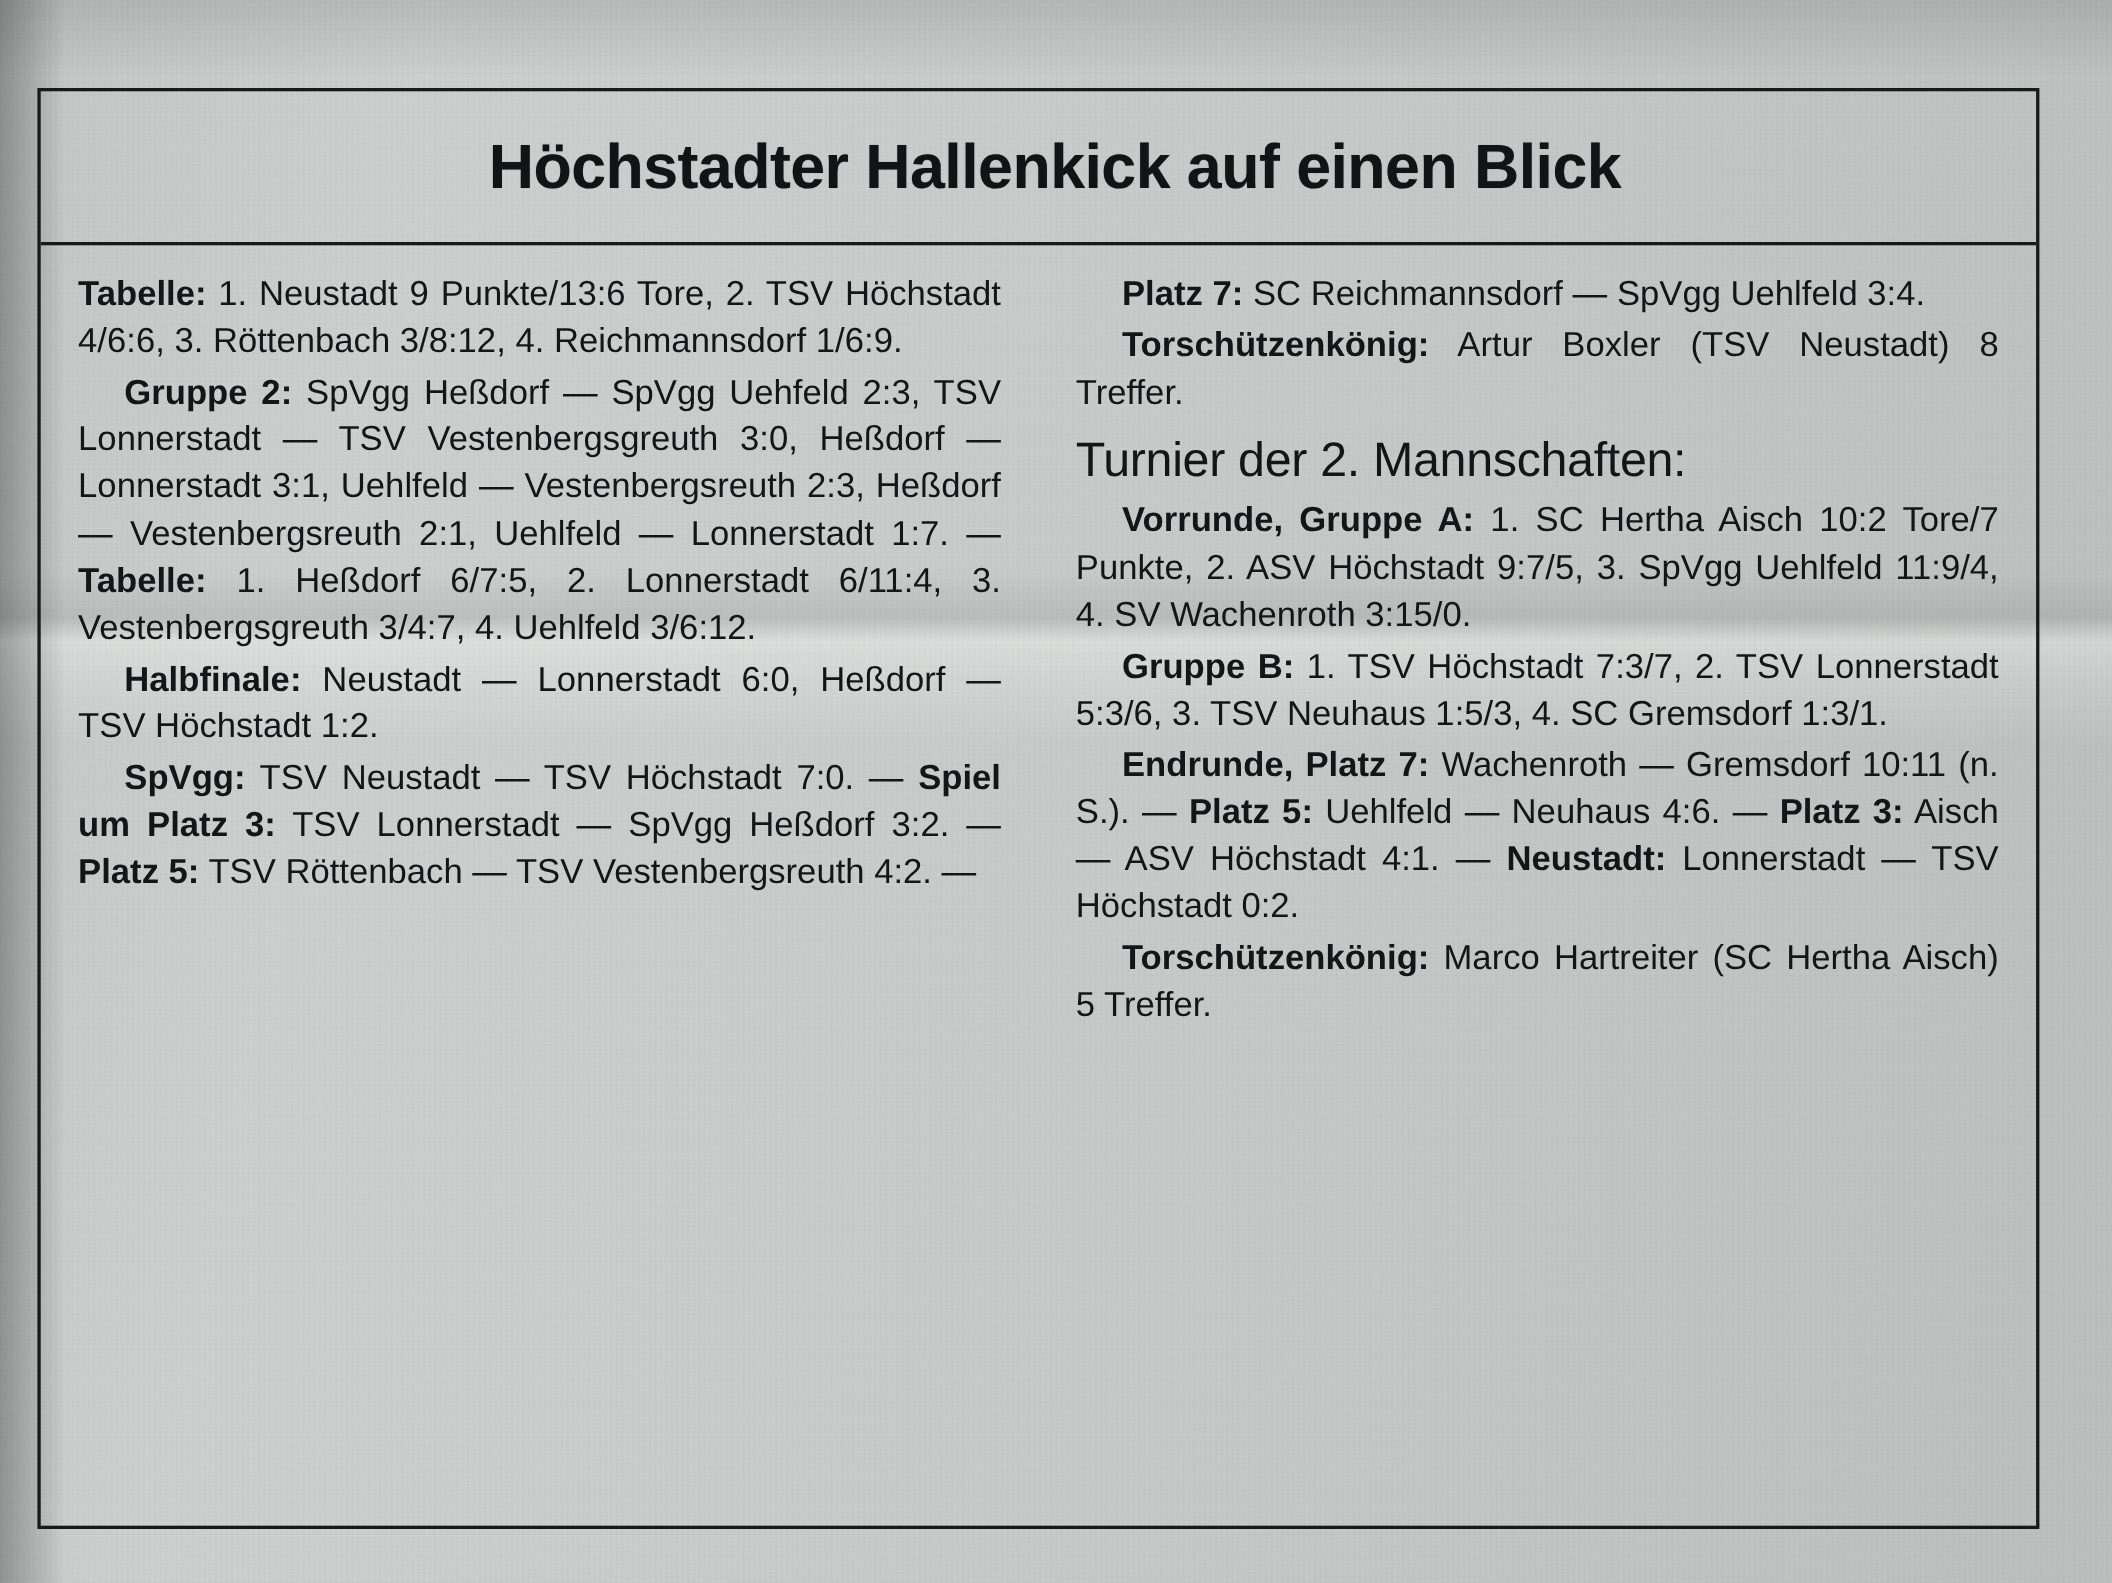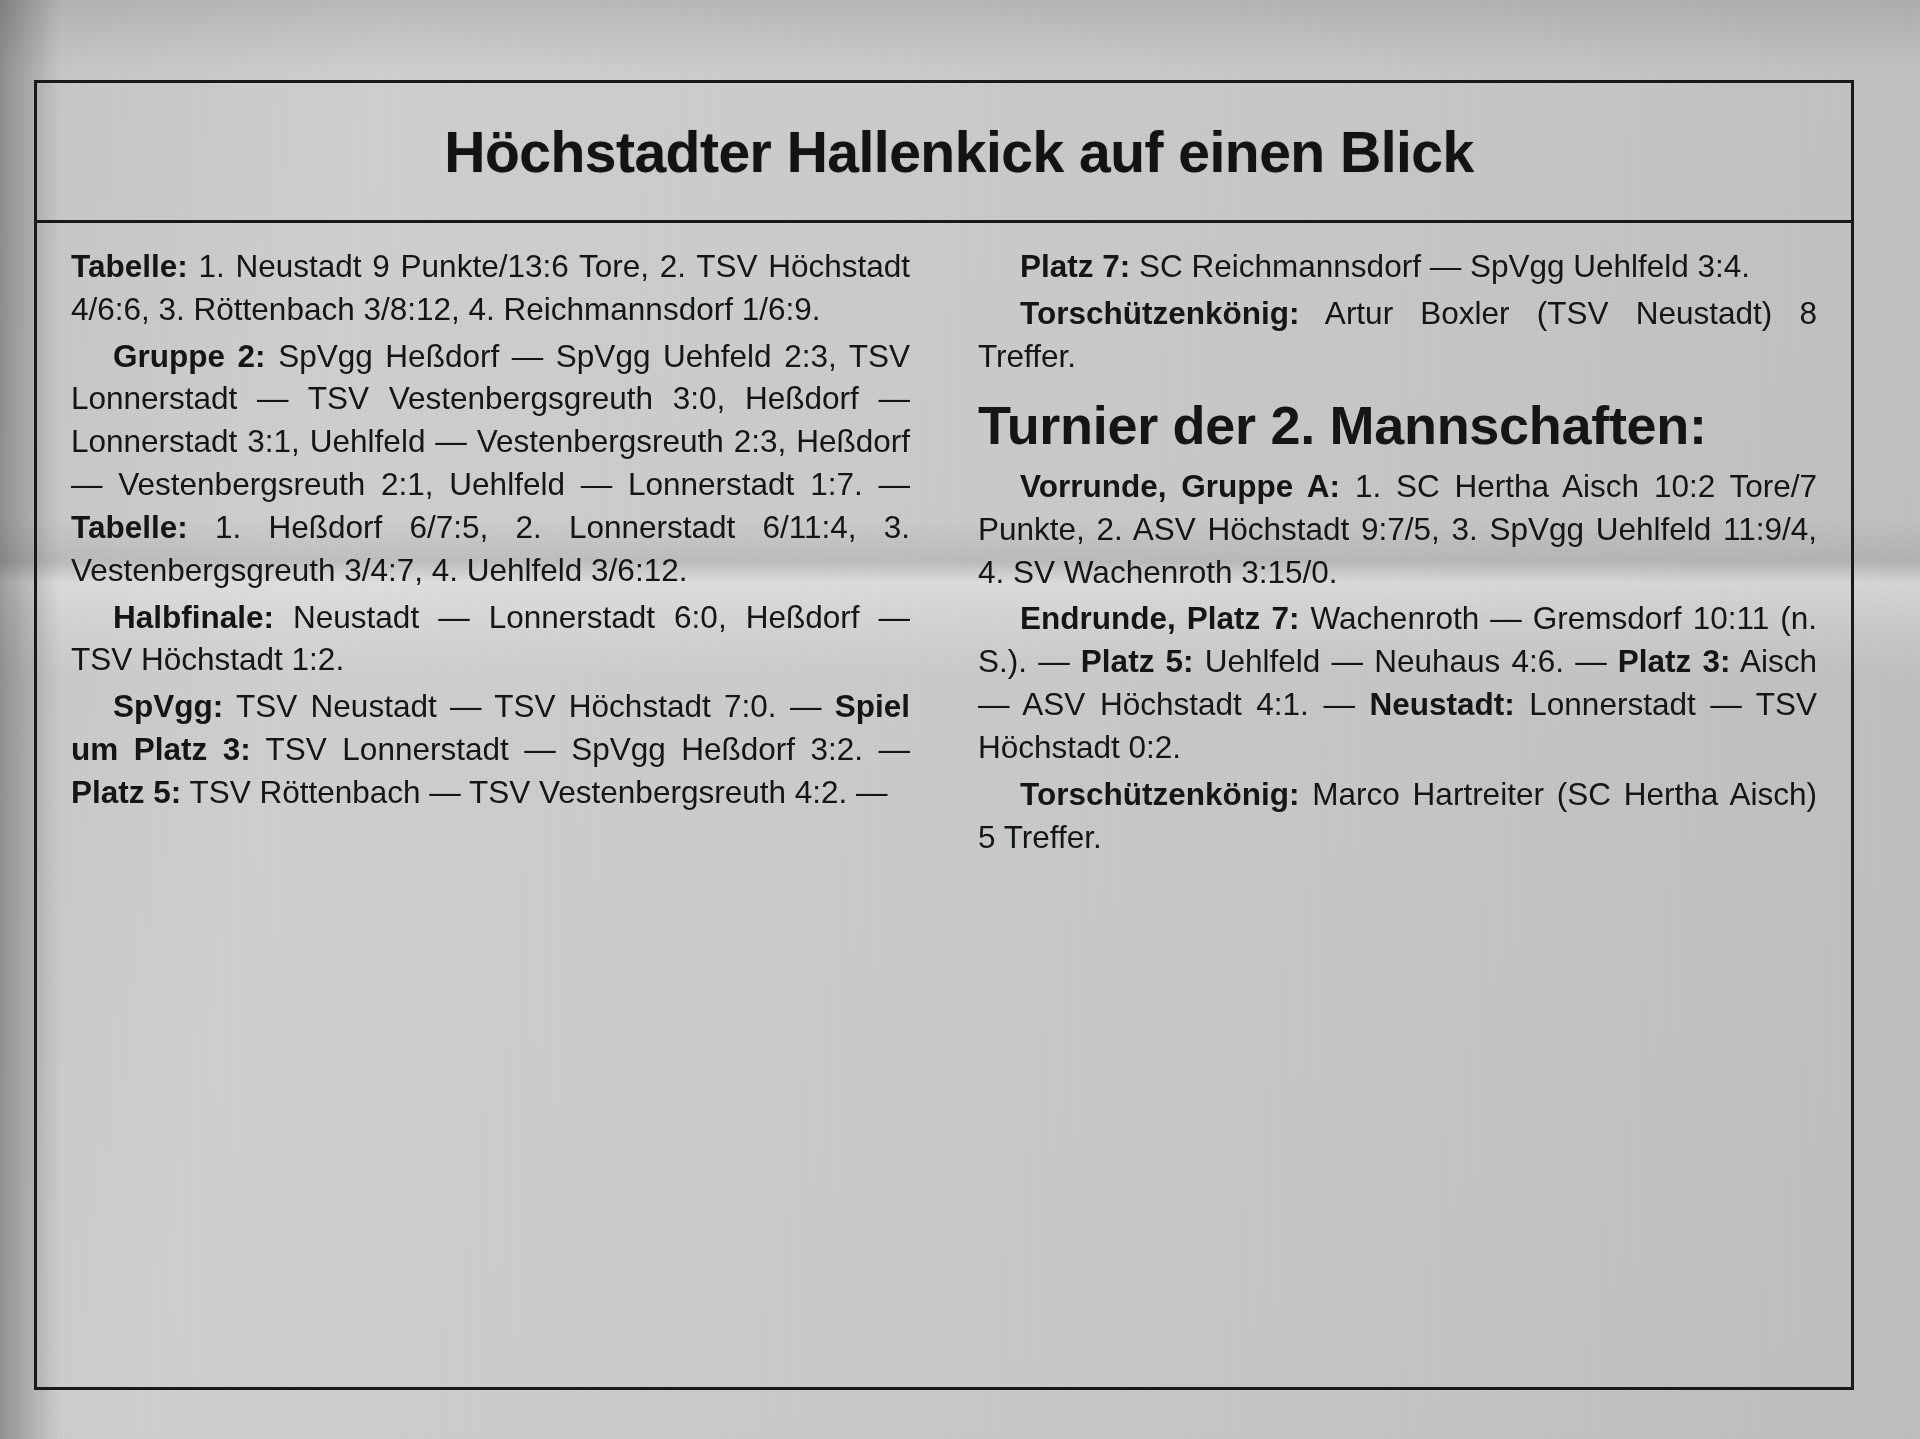--- a/index.html
+++ b/index.html
@@ -107,22 +107,22 @@
   p.para {
     margin: 0 0 0 0;
     text-indent: 42px;
   }
   p.para.noindent { text-indent: 0; }
   p.gap { margin-top: 4px; }
 
   .lead { font-weight: bold; }
 
   .subhead {
-    font-size: 54px;
-    font-weight: bold;
+    font-size: 44px;
+    font-weight: normal;
     margin: 12px 0 2px 0;
     letter-spacing: -0.3px;
     text-indent: 0;
     text-align: left;
   }
   
   .col, #headline { -webkit-font-smoothing: antialiased; }
 </style>
 </head>
 <body>
@@ -156,20 +156,21 @@
       <div class="col right">
 
         <p class="para"><span class="lead">Platz 7:</span><span> SC Reichmannsdorf — SpVgg Uehlfeld 3:4.</span></p>
 
         <p class="para gap"><span class="lead">Torschützenkönig:</span><span> Artur Boxler (TSV Neustadt) 8 Treffer.</span></p>
 
         <p class="subhead">Turnier der 2. Mannschaften:</p>
 
         <p class="para"><span class="lead">Vorrunde, Gruppe A:</span><span> 1. SC Hertha Aisch 10:2 Tore/7 Punkte, 2. ASV Höchstadt 9:7/5, 3. SpVgg Uehlfeld 11:9/4, 4. SV Wachenroth 3:15/0.</span></p>
 
+        <p class="para gap"><span class="lead">Gruppe B:</span><span> 1. TSV Höchstadt 7:3/7, 2. TSV Lonnerstadt 5:3/6, 3. TSV Neuhaus 1:5/3, 4. SC Gremsdorf 1:3/1.</span></p>
 
 
         <p class="para gap"><span class="lead">Endrunde, Platz 7:</span><span> Wachenroth — Gremsdorf 10:11 (n. S.). — </span><span class="lead">Platz 5:</span><span> Uehlfeld — Neuhaus 4:6. — </span><span class="lead">Platz 3:</span><span> Aisch — ASV Höchstadt 4:1. — </span><span class="lead">Neustadt:</span><span> Lonnerstadt — TSV Höchstadt 0:2.</span></p>
 
         <p class="para gap"><span class="lead">Torschützenkönig:</span><span> Marco Hartreiter (SC Hertha Aisch) 5 Treffer.</span></p>
 
       </div>
 
     </div>
   </div>

